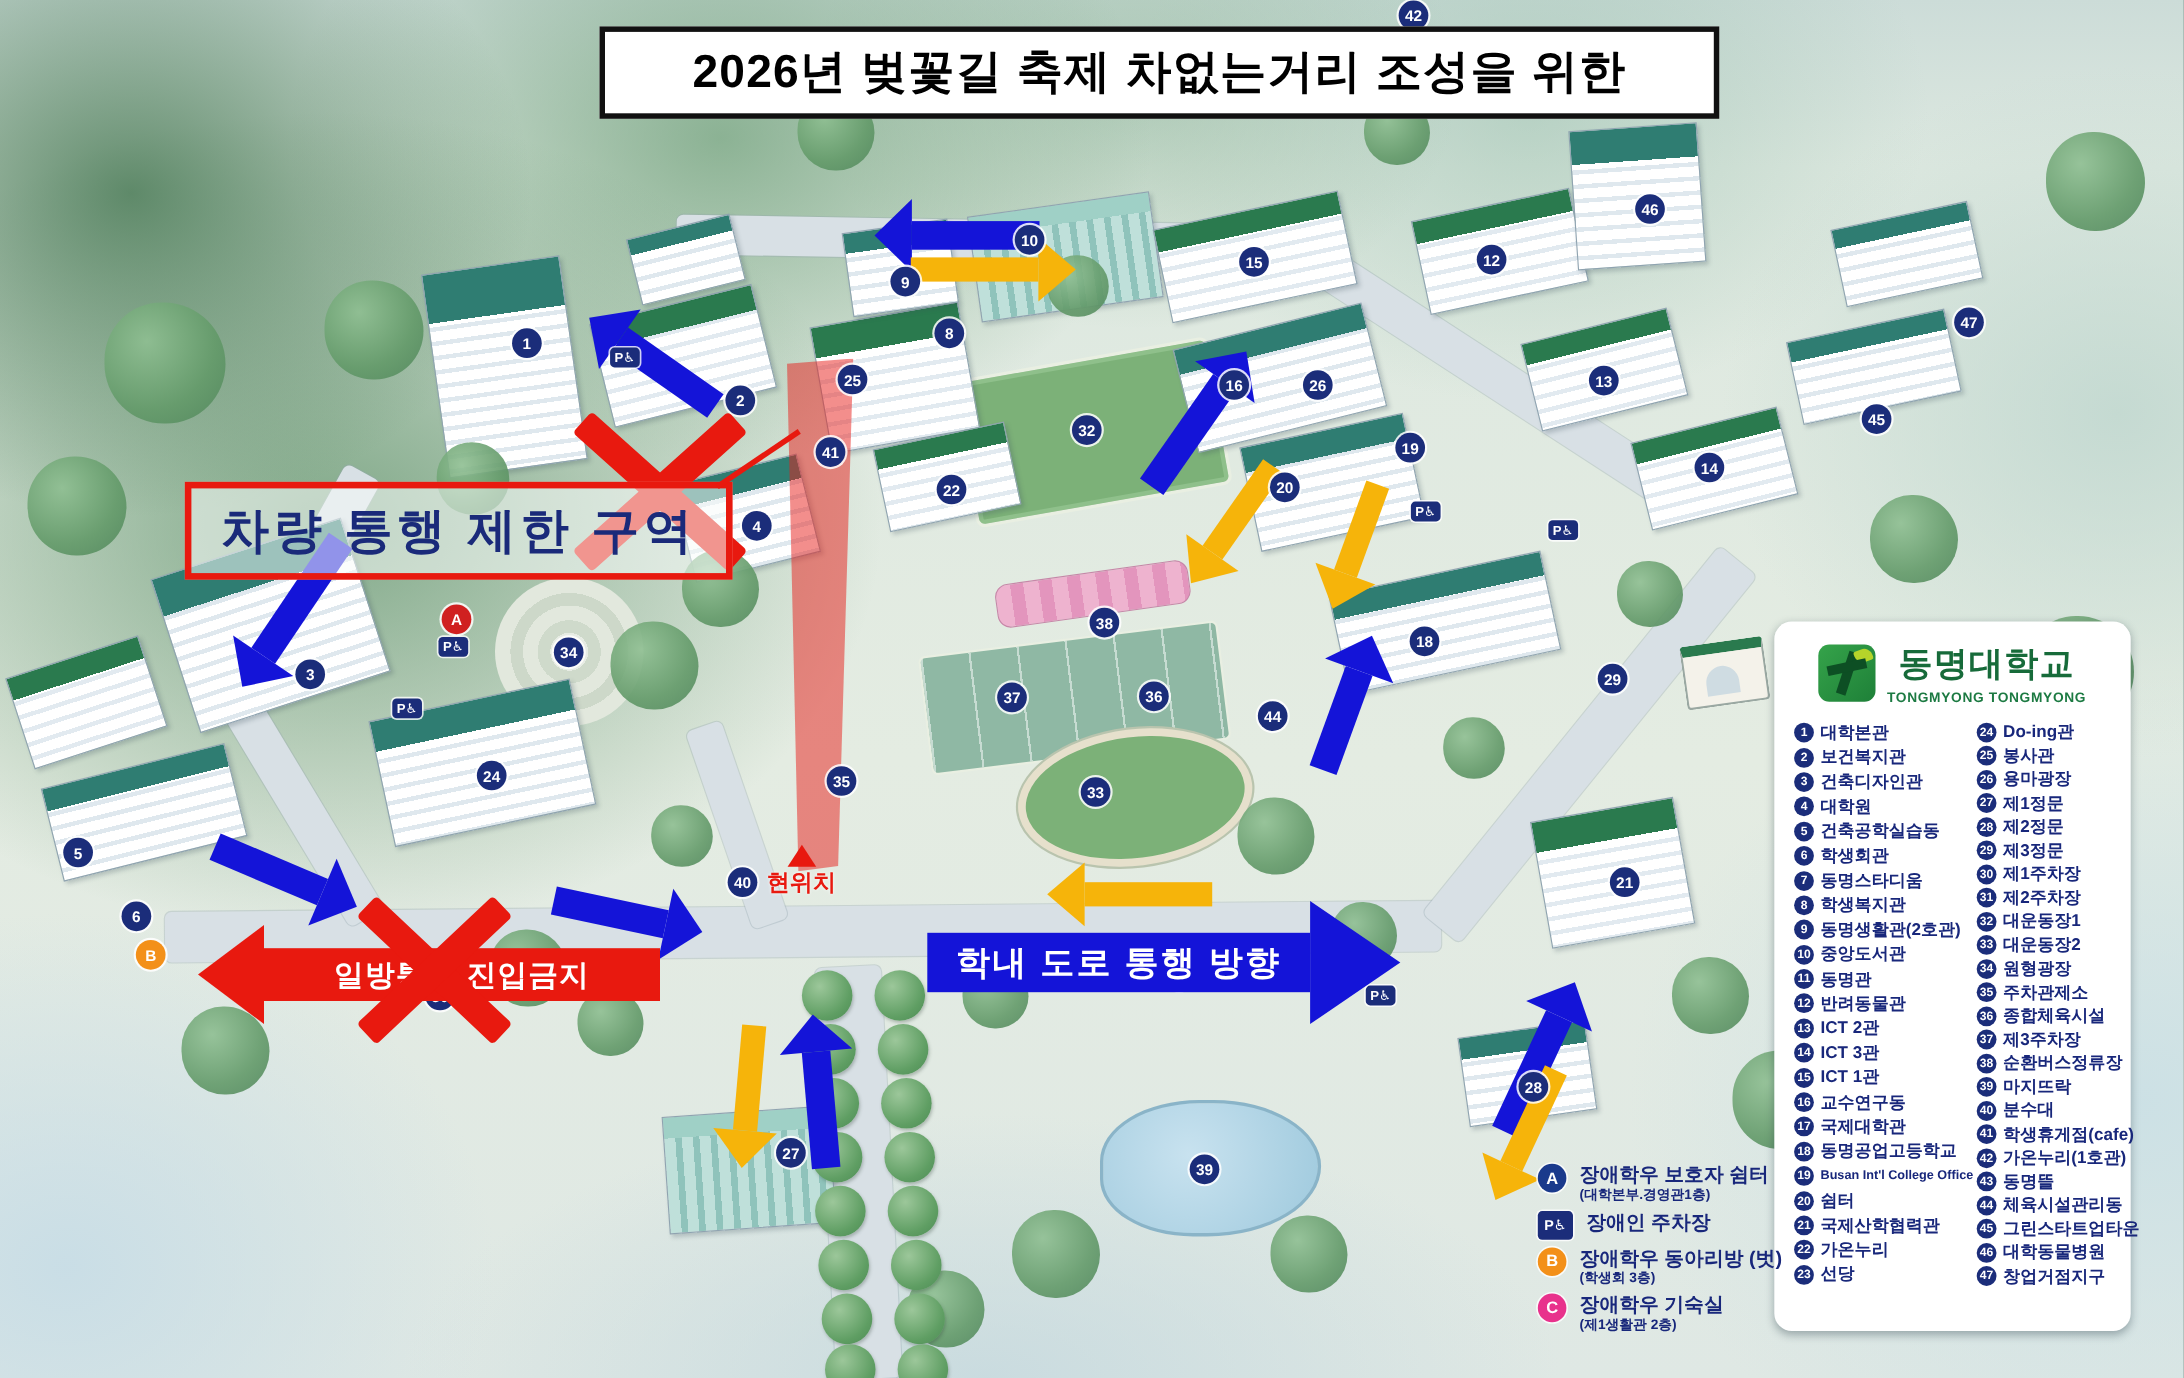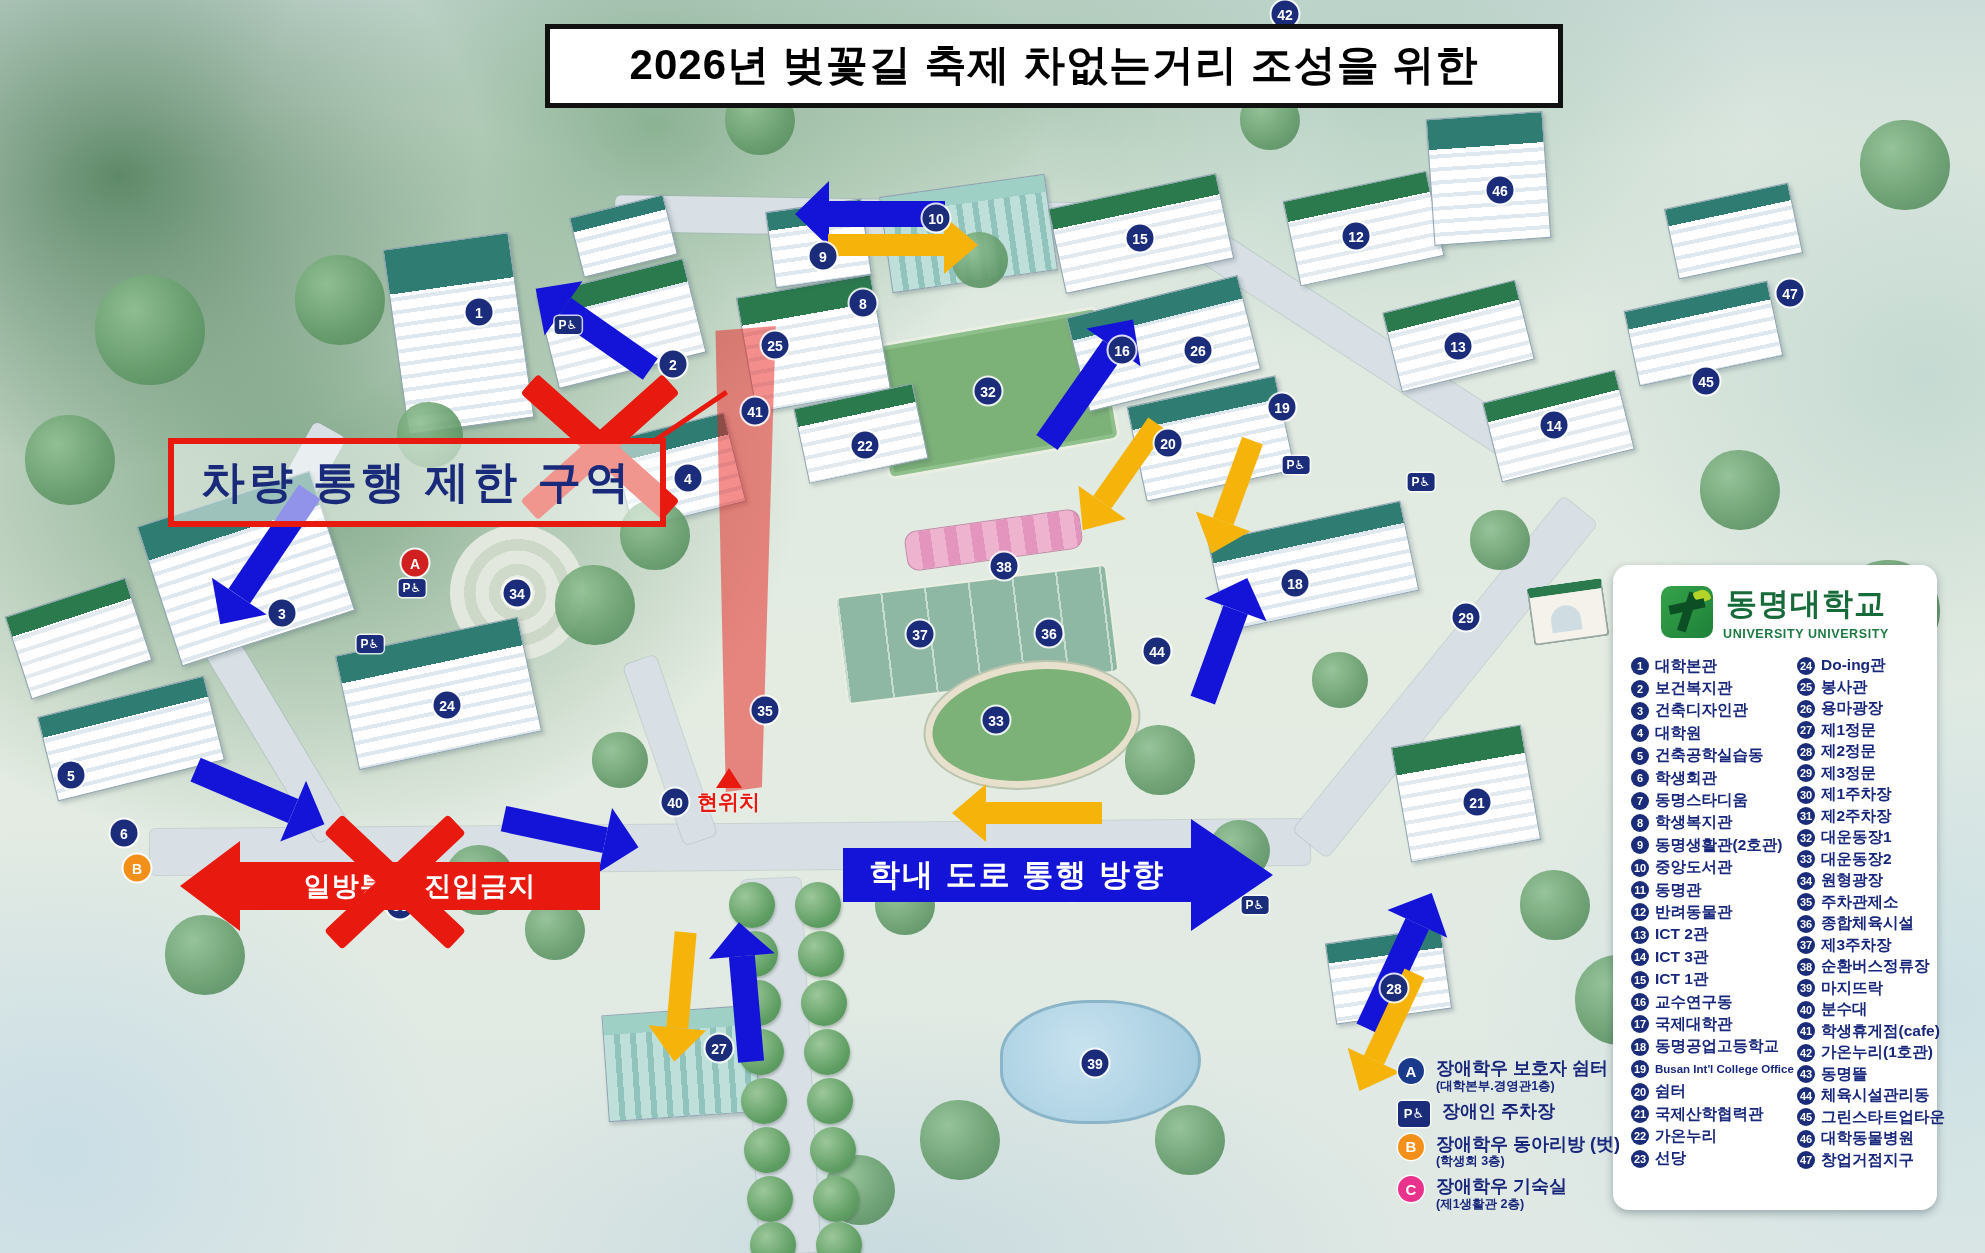--- a/index.html
+++ b/index.html
@@ -359,21 +359,21 @@
     <div class="txt">현위치</div>
   </div>
 
   <div id="legend">
     <div id="lg-logo">
       <div id="lg-icon">
           <span class="leaf"></span>
         </div>
       <div id="lg-names">
         <div id="lg-ko">동명대학교</div>
-        <div id="lg-en">UNIVERSITY UNIVERSITY</div>
+        <div id="lg-en">TONGMYONG TONGMYONG</div>
       </div>
     </div>
     <div id="lg-cols">
       <div class="lgcol c1">
           <div class="lgrow">
             <div class="lgnum">1</div>
             <div class="lglab">대학본관</div>
           </div>
           <div class="lgrow">
             <div class="lgnum">2</div>

